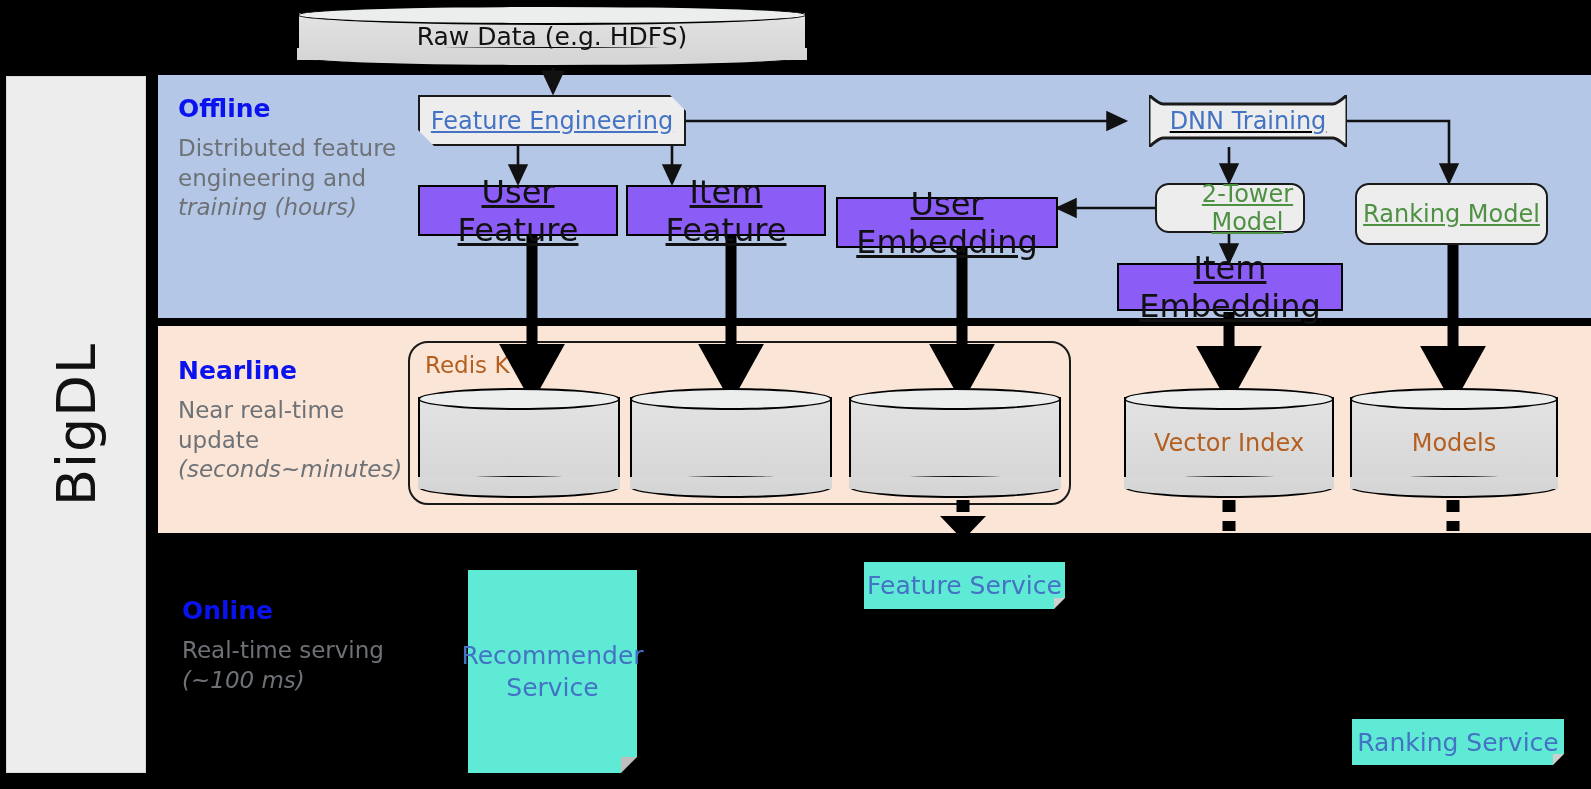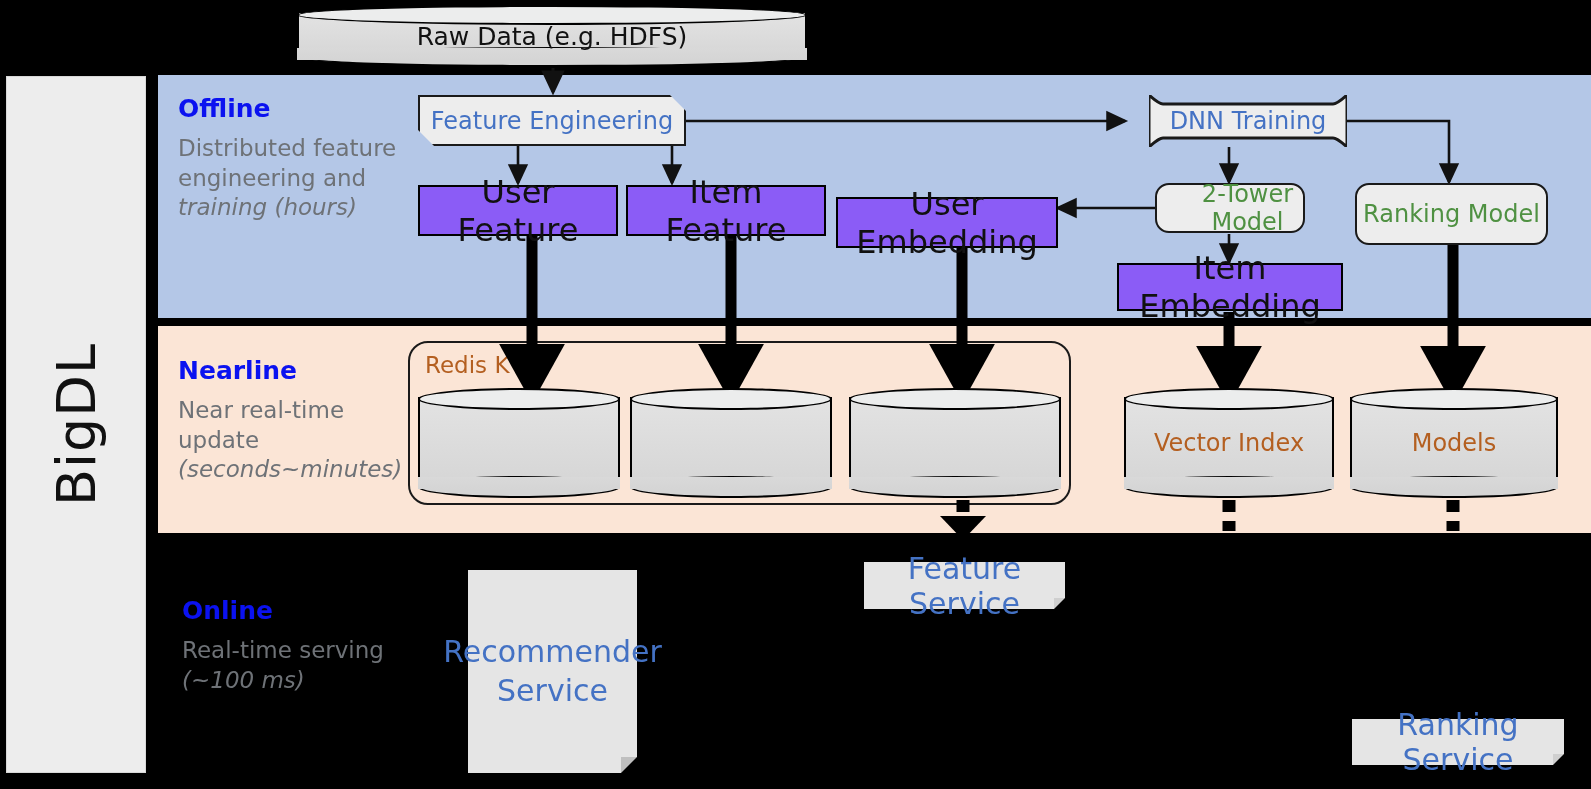--- a/index.html
+++ b/index.html
@@ -38,21 +38,21 @@
     color:#6e7277;font-size:23px;line-height:1.28;margin-top:12px;
   }
   .band-caption .desc em{font-style:italic;}
   #cap-offline{left:178px;top:96px;}
   #cap-nearline{left:178px;top:358px;}
   #cap-online{left:182px;top:598px;}
   #cap-online .title{color:#0b12f0;}
   #cap-online .desc{color:#6e7277;}
 
   
-  .node{position:absolute;box-sizing:border-box;display:flex;align-items:center;justify-content:center;text-align:center;}
+  .node{position:absolute;box-sizing:border-box;display:flex;align-items:center;justify-content:center;text-align:center;text-decoration:underline;}
 
   
   .grey-box{
     background:#8b5cf6;border:2px solid #000;color:#111;font-size:32px;
   }
   
   .proc-box{
     background:#ededed;border:2px solid #1a1a1a;font-size:24px;
   }
   .proc-blue{color:#4472c4;}
@@ -109,23 +109,23 @@
   }
   #redis-kv-label{
     position:absolute;left:425px;top:352px;color:#b45f20;font-size:23px;
   }
 
   
   #arrows{position:absolute;left:0;top:0;width:1591px;height:789px;pointer-events:none;}
 
   
   .note{
-    position:absolute;background:#e5e5e5;box-sizing:border-box;
+    position:absolute;background:#5eead4;box-sizing:border-box;
     display:flex;align-items:center;justify-content:center;text-align:center;
-    color:#4472c4;font-size:30px;
+    color:#4472c4;font-size:25px;
   }
   .note .fold{
     position:absolute;right:0;bottom:0;width:0;height:0;
     border-left:16px solid #bfbfbf;border-bottom:16px solid #000;
   }
   .note-small .fold{border-left-width:11px;border-bottom-width:11px;border-left-color:#cfcfcf;}
 </style>
 </head>
 <body>
 

